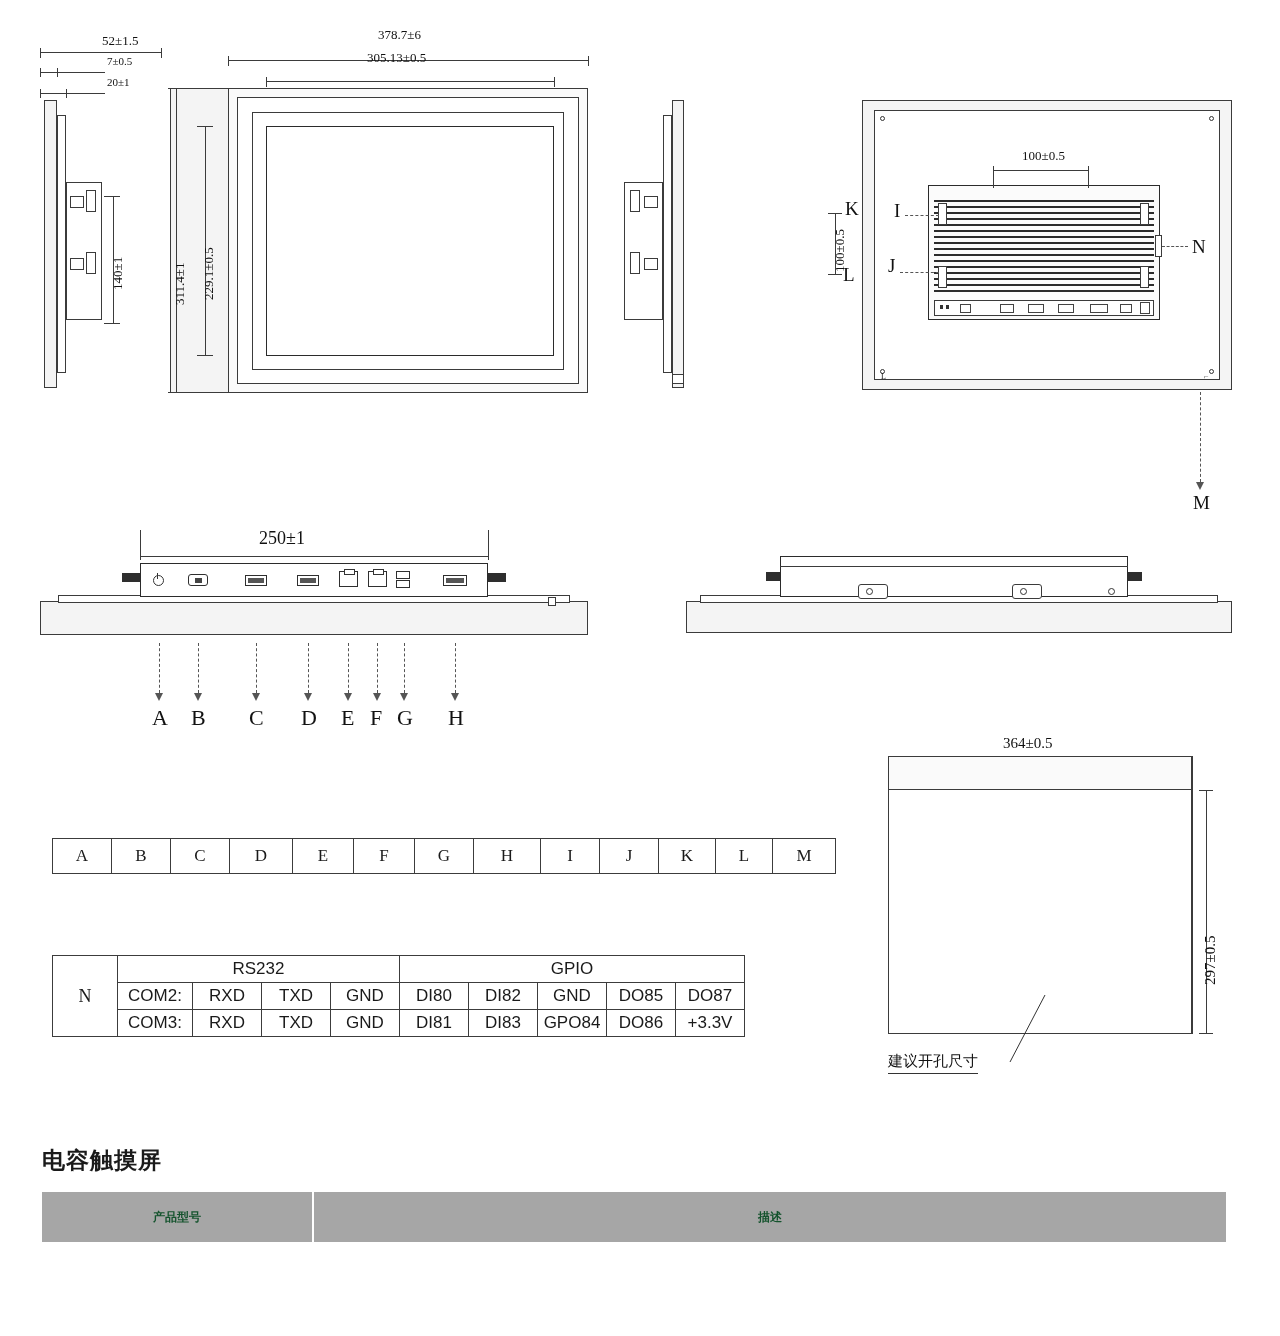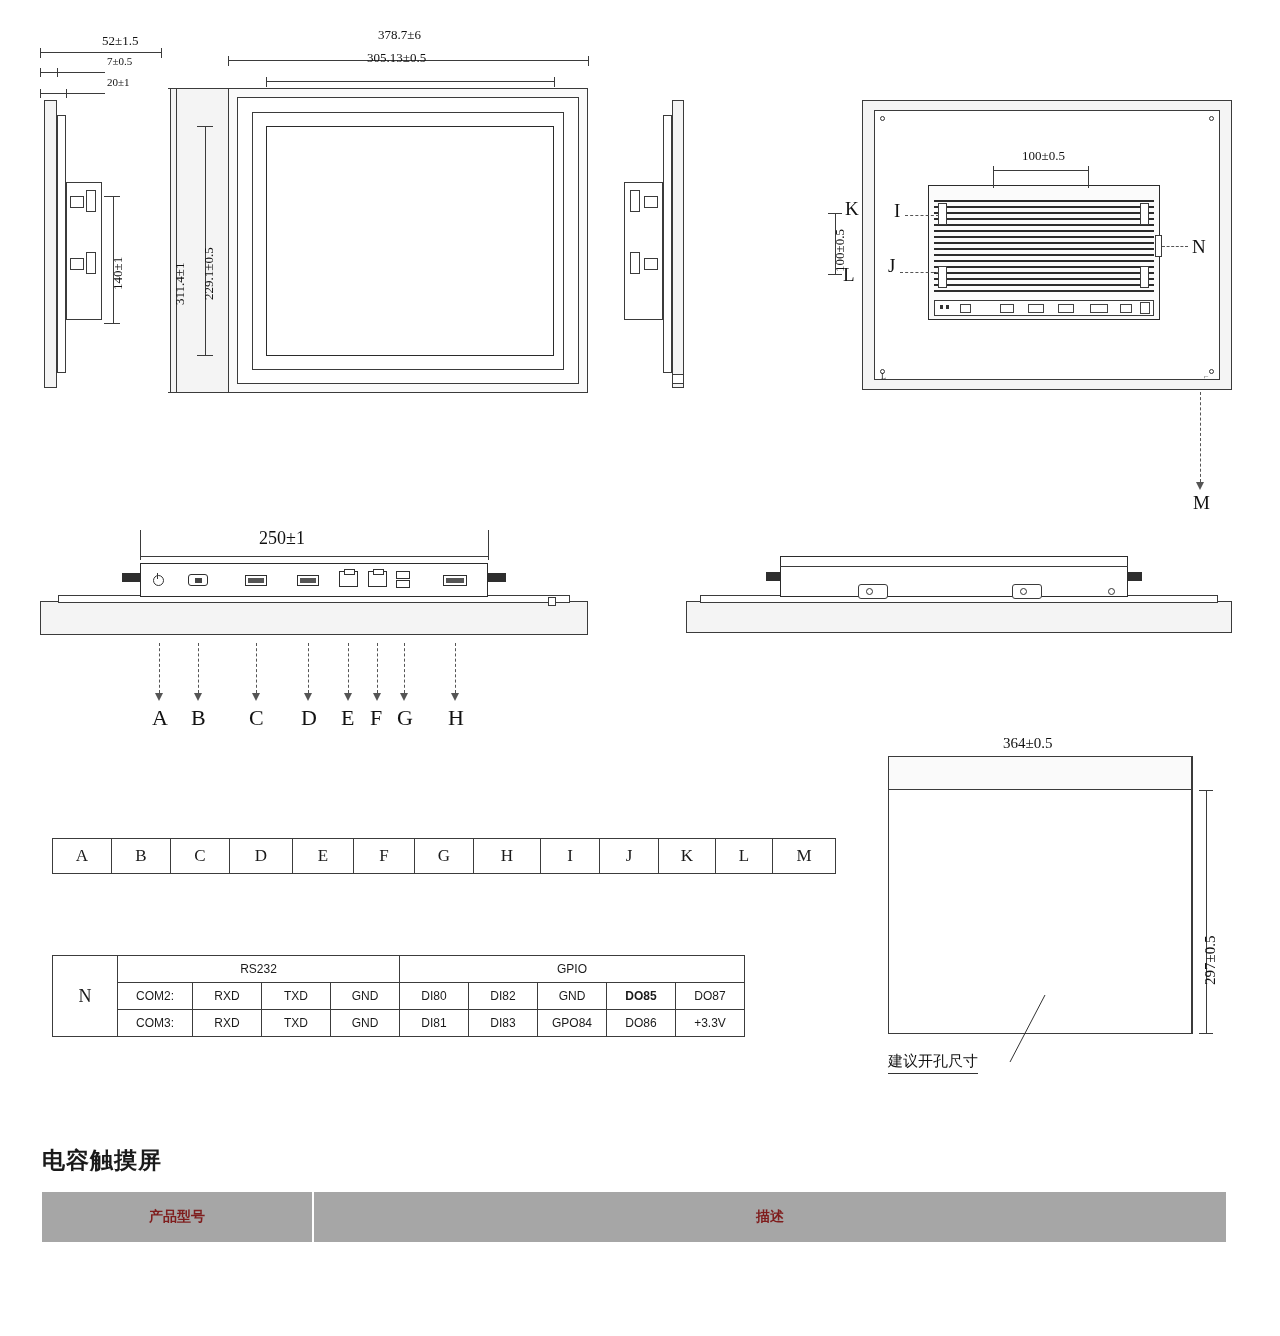--- a/index.html
+++ b/index.html
@@ -27,29 +27,29 @@
     border:1px solid #3c3c3c;
     font-size:12.5px;text-align:center;
     font-family:"Liberation Sans", sans-serif;
     padding:0;
   }
   table.pin td.h{height:34px;font-size:17px;font-family:"Liberation Serif", serif;}
   table.pin td.b{height:38px;line-height:1.12;}
 
   table.nt{border-collapse:collapse;}
   table.nt td{
-    border:1px solid #3c3c3c;font-size:12px;text-align:center;height:26px;padding:0 4px;
+    border:1px solid #3c3c3c;font-size:17px;text-align:center;height:26px;padding:0 4px;
   }
   table.nt td.nlabel{font-family:"Liberation Serif", serif;font-size:18px;width:56px;}
 
   
   .og-title{font-size:23px;font-weight:bold;color:#1a1a1a;letter-spacing:1px;}
   .og-table{border-collapse:collapse;width:1184px;}
   .og-table th{
-    background:#a6a6a6;color:#7f1d1d;font-weight:bold;font-size:14px;height:48px;
+    background:#a6a6a6;color:#14532d;font-weight:bold;font-size:12px;height:48px;
     border-right:2px solid #ffffff;
   }
   .og-table th:last-child{border-right:none;}
   .og-table td{
     background:#d9d9d9;color:#3a3a3a;font-size:14px;height:52px;text-align:center;
     border-right:2px solid #ffffff;border-top:2px solid #ffffff;
   }
   .og-table td:last-child{border-right:none;}
   .col-model{width:268px;}
 
@@ -312,21 +312,21 @@
         <td colspan="5">GPIO</td>
       </tr>
       <tr>
         <td style="width:66px;">COM2:</td>
         <td style="width:60px;">RXD</td>
         <td style="width:60px;">TXD</td>
         <td style="width:60px;">GND</td>
         <td style="width:60px;">DI80</td>
         <td style="width:60px;">DI82</td>
         <td style="width:60px;">GND</td>
-        <td style="width:60px;font-weight:bold;">DO85</td>
+        <td style="width:60px;">DO85</td>
         <td style="width:60px;">DO87</td>
       </tr>
       <tr>
         <td>COM3:</td>
         <td>RXD</td>
         <td>TXD</td>
         <td>GND</td>
         <td>DI81</td>
         <td>DI83</td>
         <td>GPO84</td>

